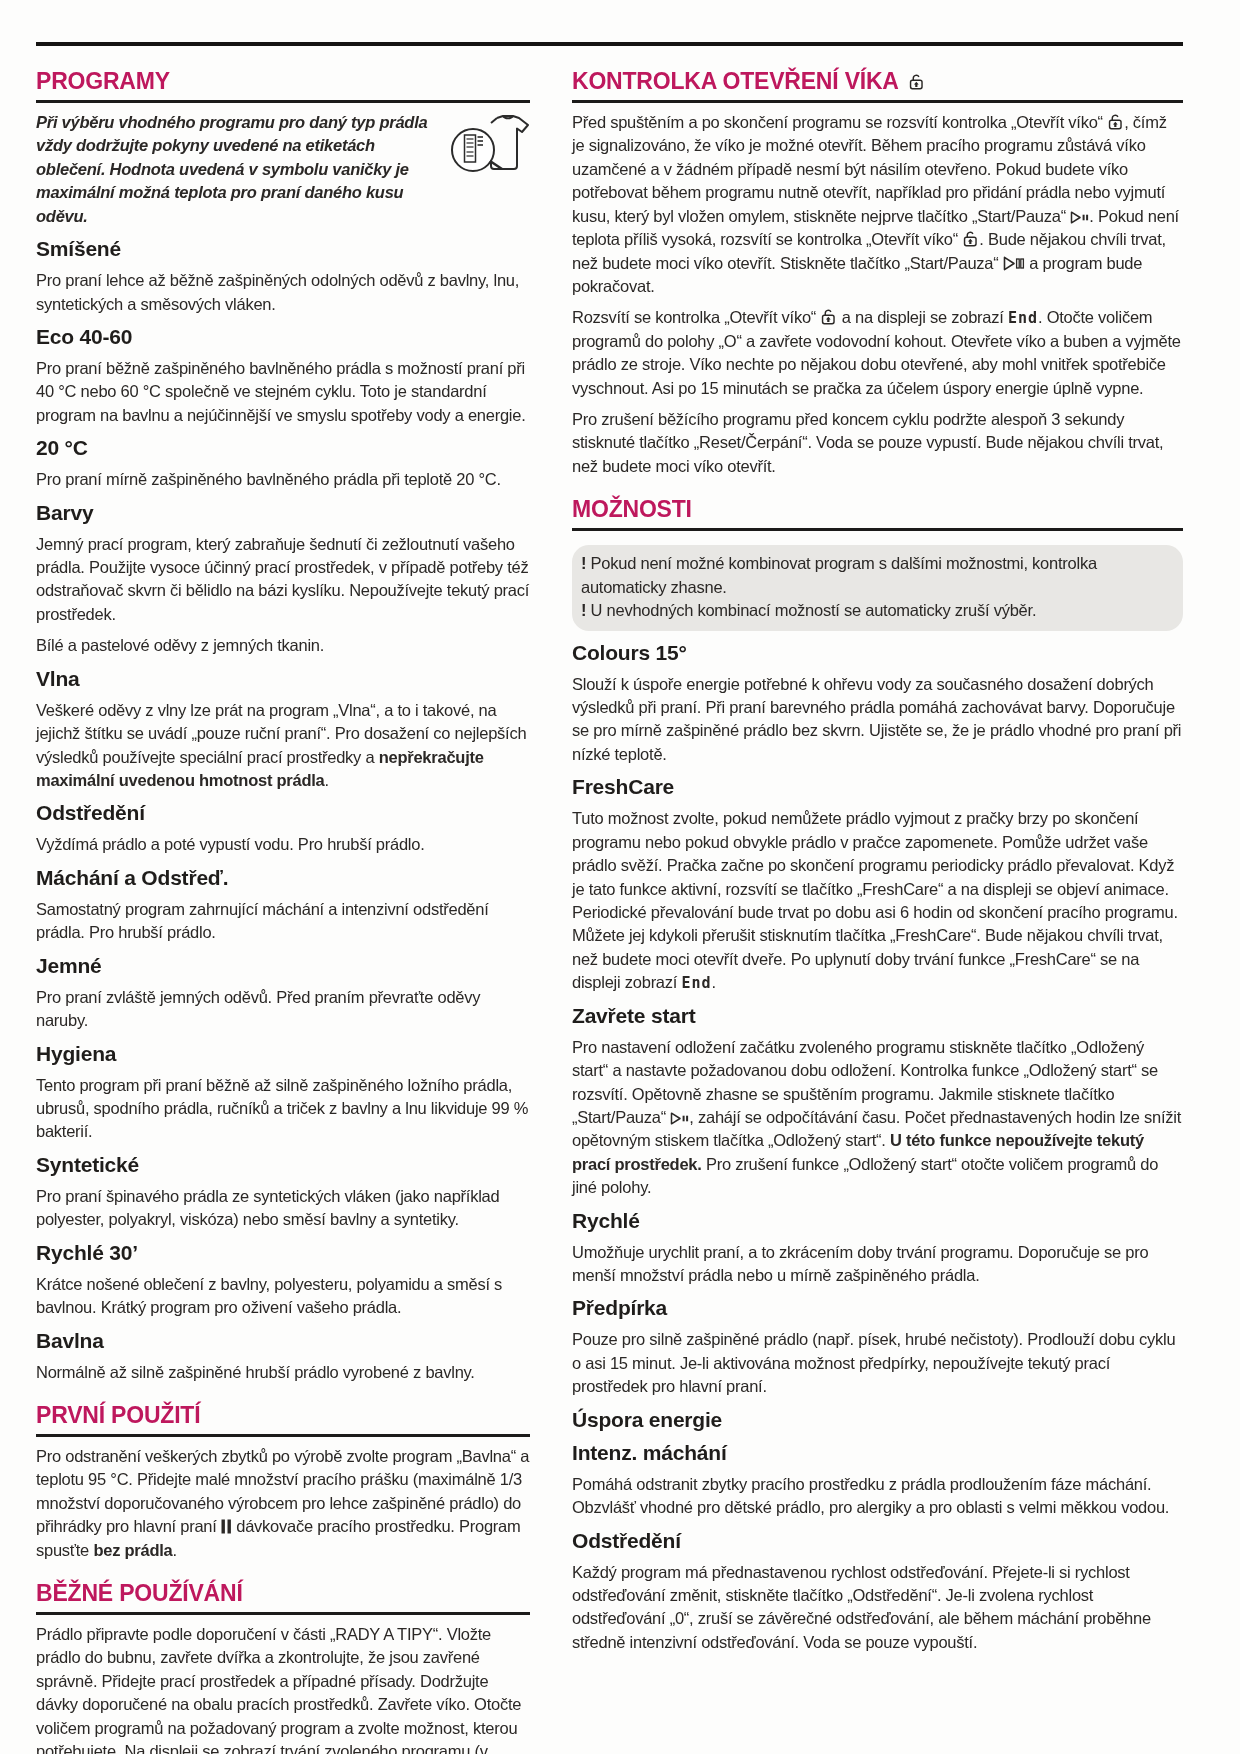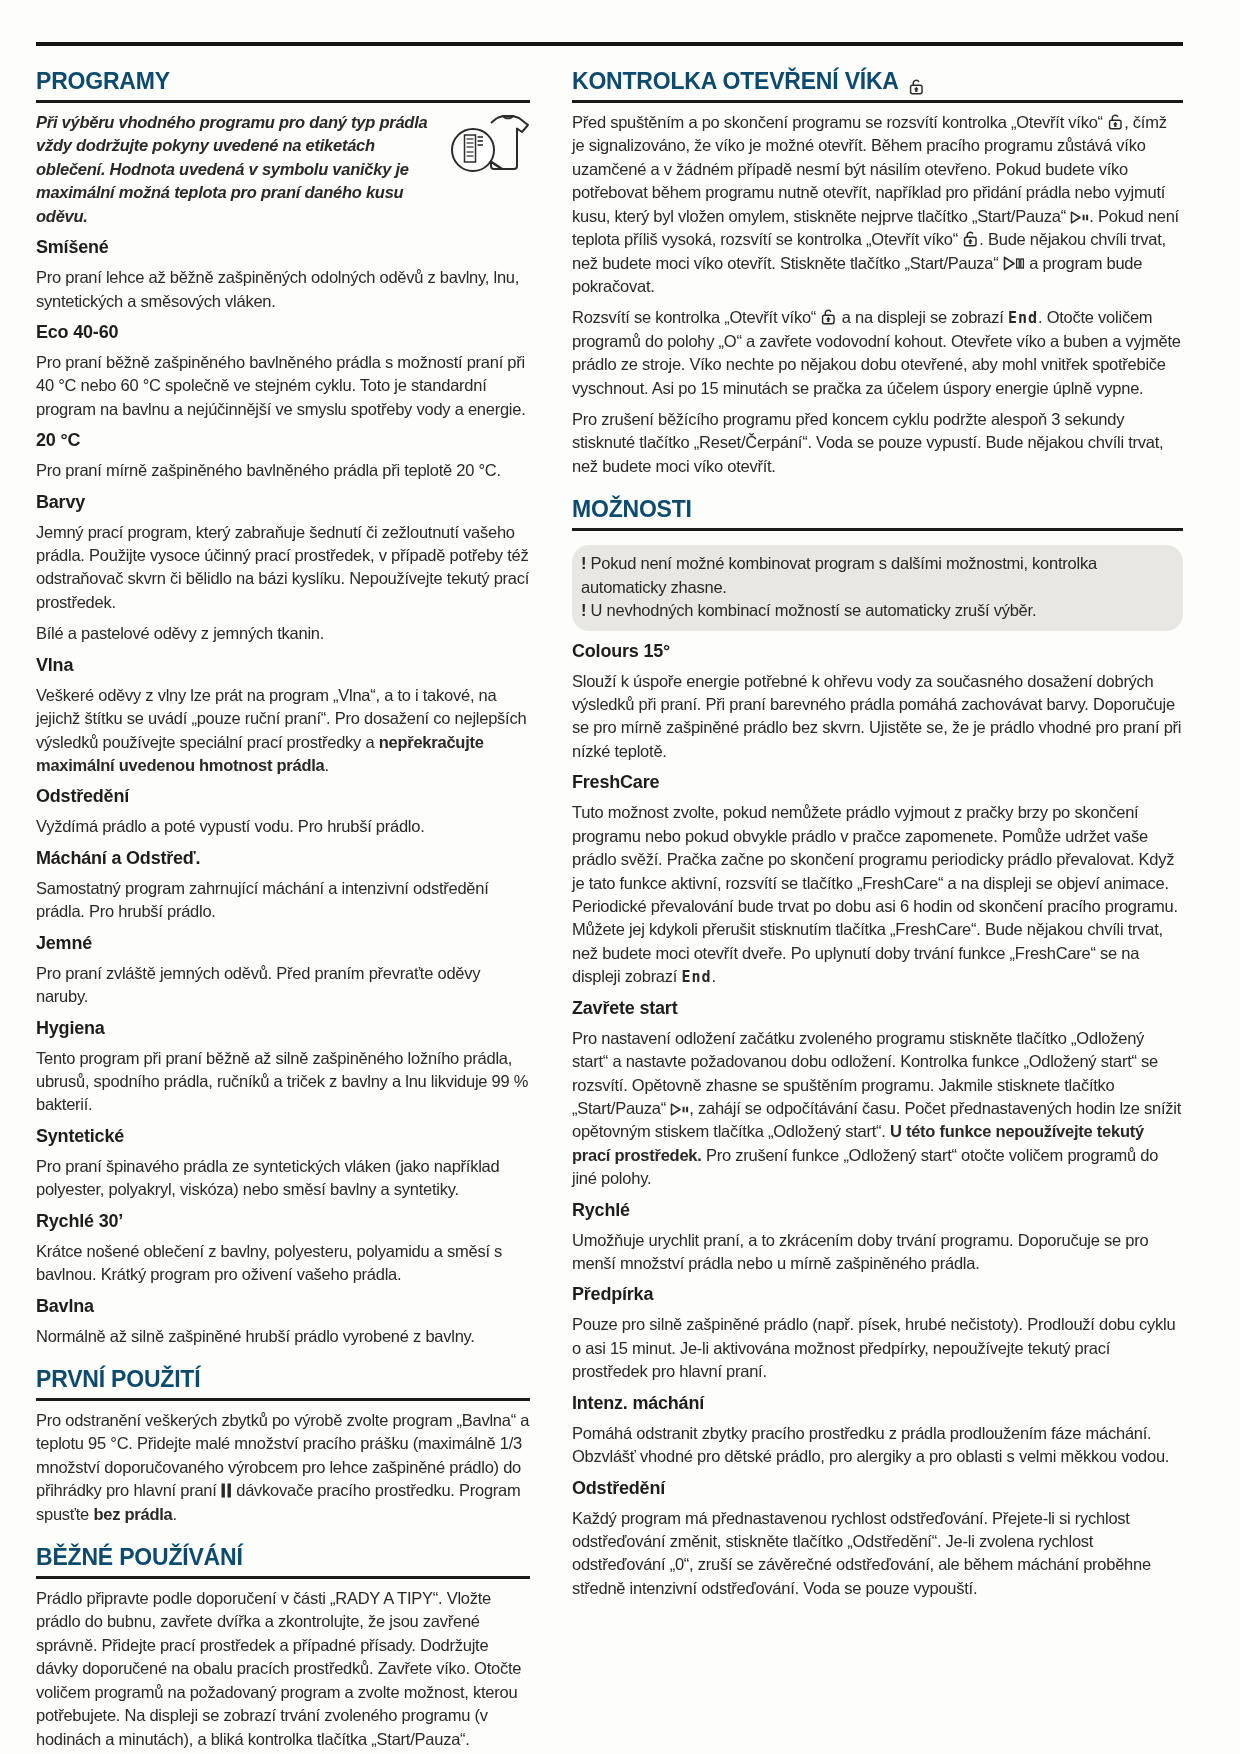--- a/index.html
+++ b/index.html
@@ -9,28 +9,28 @@
     background: #fdfdfc; color: #2b2826;
     font-family: "Liberation Sans", "DejaVu Sans", sans-serif;
   }
   .page { padding: 42px 57px 0 36px; }
   .top-rule { height: 4px; background: #151413; margin-bottom: 22px; }
   .columns { display: flex; gap: 42px; align-items: flex-start; }
   .column-left  { width: 494px; flex: none; }
   .column-right { width: 611px; flex: none; }
 
   .h1 {
-    font-weight: 700; font-size: 23px; letter-spacing: -0.2px; color: #0c4a6e;
+    font-weight: 700; font-size: 23px; letter-spacing: -0.2px; color: #be185d;
     white-space: nowrap; border-bottom: 3px solid #1c1b1a;
     padding-bottom: 5px; margin: 18px 0 8px;
-    display: flex; align-items: flex-end; gap: 9px;
+    display: flex; align-items: center; gap: 9px;
   }
   .column-left > .h1:first-child, .column-right > .h1:first-child { margin-top: 0; }
 
-  .h2 { font-weight: 700; font-size: 18px; margin: 9px 0 2px; color: #1f1d1b; letter-spacing: -0.2px; }
+  .h2 { font-weight: 700; font-size: 21px; margin: 9px 0 2px; color: #1f1d1b; letter-spacing: -0.2px; }
 
   .para {
     font-size: 16.5px; line-height: 1.42; letter-spacing: -0.25px;
     margin: 8px 0 3px; color: #2b2826;
   }
   .intro { font-weight: 700; font-style: italic; }
 
   .note {
     background: #e8e7e4; padding: 7px 9px 8px; margin: 14px 0 10px;
     font-size: 16.5px; line-height: 1.42; letter-spacing: -0.25px; border-radius: 17px;
@@ -162,19 +162,20 @@
         <div class="h2">Zavřete start</div>
         <p class="para"><span class="">Pro nastavení odložení začátku zvoleného programu stiskněte tlačítko „Odložený start“ a nastavte požadovanou dobu odložení. Kontrolka funkce „Odložený start“ se rozsvítí. Opětovně zhasne se spuštěním programu. Jakmile stisknete tlačítko „Start/Pauza“ </span><span class="icon inline-icon"><svg width="19" height="13" viewBox="0 0 19 13">
               <path d="M1.5 1.2 L10 6.5 L1.5 11.8 Z" fill="none" stroke="currentColor" stroke-width="1.5" stroke-linejoin="round"></path>
               <rect x="12.6" y="3.7" width="2" height="5.6" fill="currentColor"></rect>
               <rect x="16.1" y="3.7" width="2" height="5.6" fill="currentColor"></rect>
             </svg></span><span class="">, zahájí se odpočítávání času. Počet přednastavených hodin lze snížit opětovným stiskem tlačítka „Odložený start“. </span><span class="b">U této funkce nepoužívejte tekutý prací prostředek.</span><span class=""> Pro zrušení funkce „Odložený start“ otočte voličem programů do jiné polohy.</span></p>
         <div class="h2">Rychlé</div>
         <p class="para"><span class="">Umožňuje urychlit praní, a to zkrácením doby trvání programu. Doporučuje se pro menší množství prádla nebo u mírně zašpiněného prádla.</span></p>
         <div class="h2">Předpírka</div>
         <p class="para"><span class="">Pouze pro silně zašpiněné prádlo (např. písek, hrubé nečistoty). Prodlouží dobu cyklu o asi 15 minut. Je-li aktivována možnost předpírky, nepoužívejte tekutý prací prostředek pro hlavní praní.</span></p>
+        <div class="h2">Úspora energie</div>
         <div class="h2">Intenz. máchání</div>
         <p class="para"><span class="">Pomáhá odstranit zbytky pracího prostředku z prádla prodloužením fáze máchání. Obzvlášť vhodné pro dětské prádlo, pro alergiky a pro oblasti s velmi měkkou vodou.</span></p>
         <div class="h2">Odstředění</div>
         <p class="para"><span class="">Každý program má přednastavenou rychlost odstřeďování. Přejete-li si rychlost odstřeďování změnit, stiskněte tlačítko „Odstředění“. Je-li zvolena rychlost odstřeďování „0“, zruší se závěrečné odstřeďování, ale během máchání proběhne středně intenzivní odstřeďování. Voda se pouze vypouští.</span></p>
       </div>
   </div>
 </div>
 
 </body></html>

